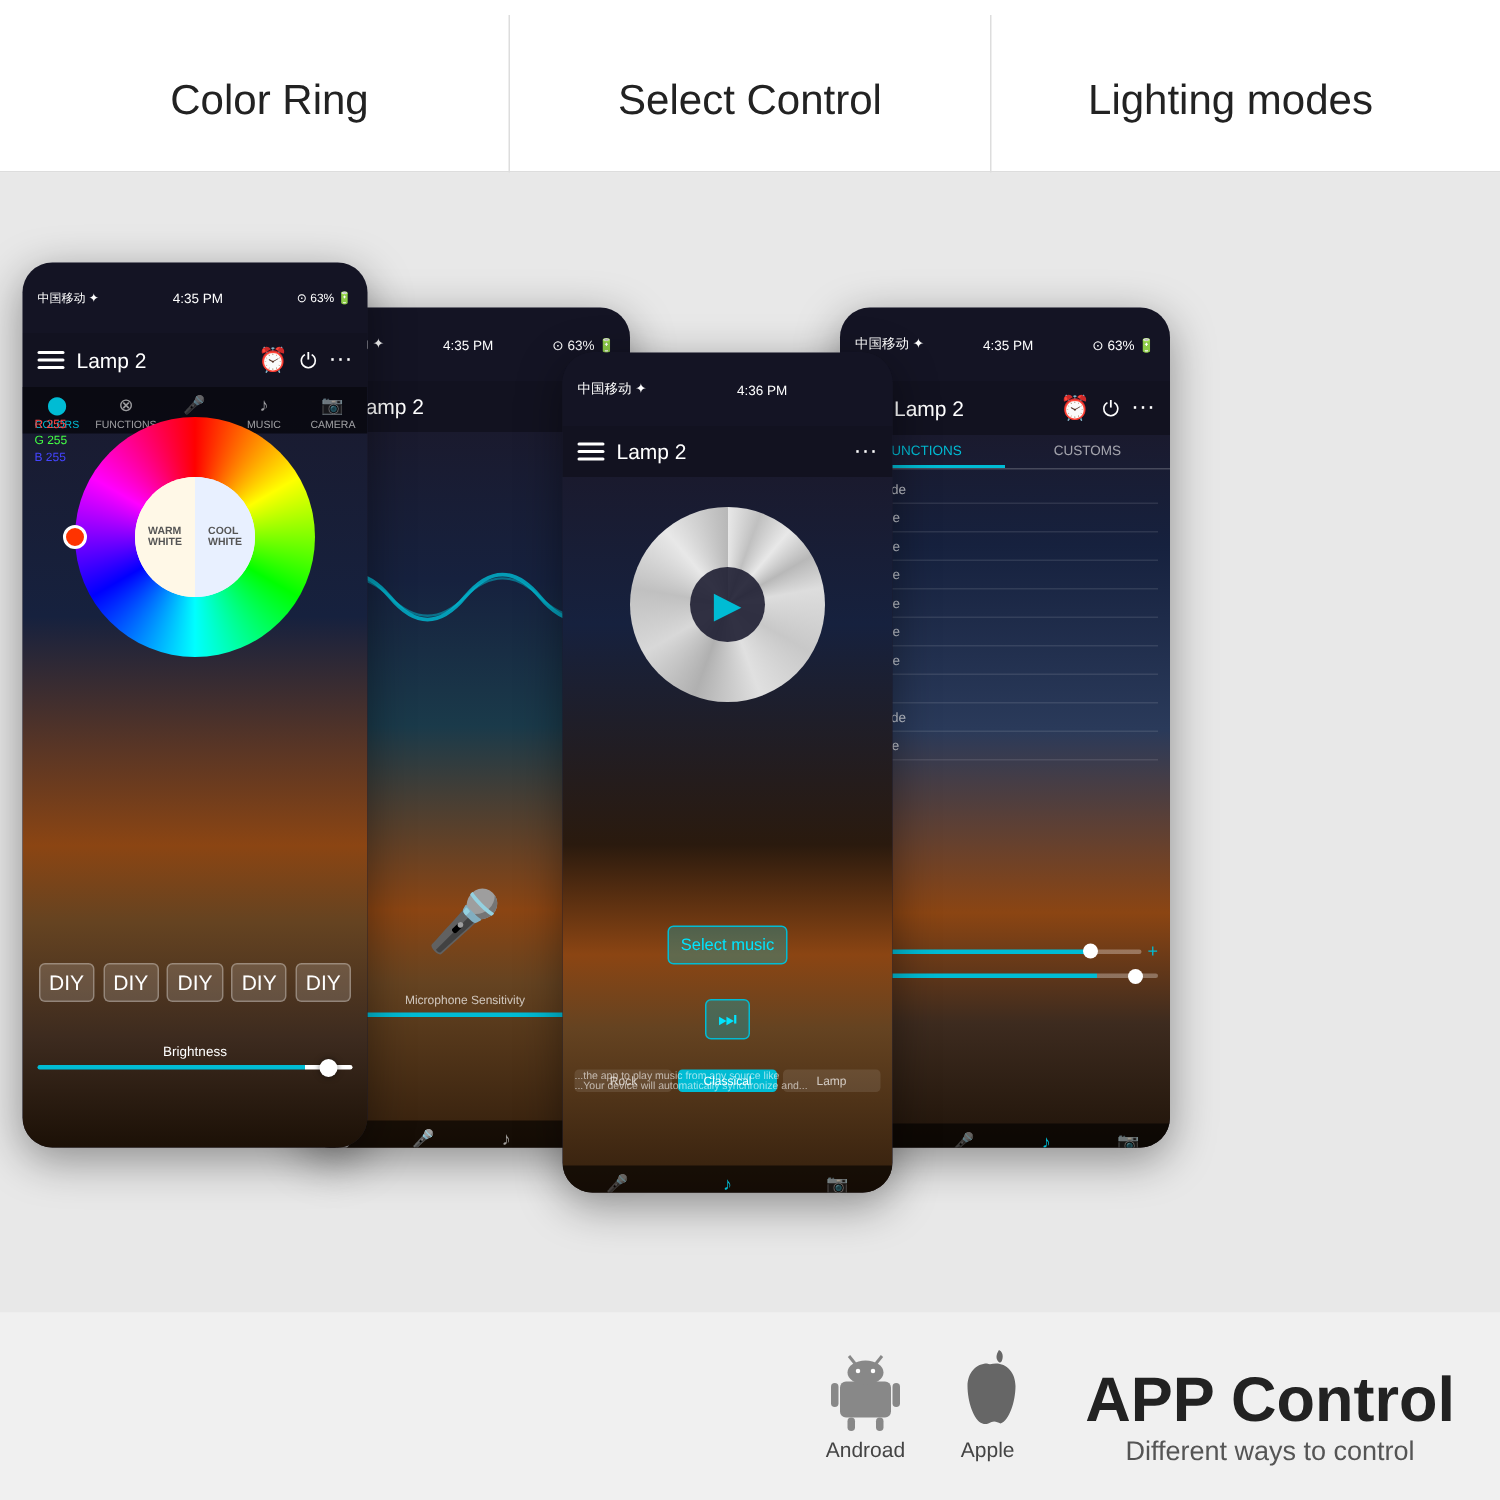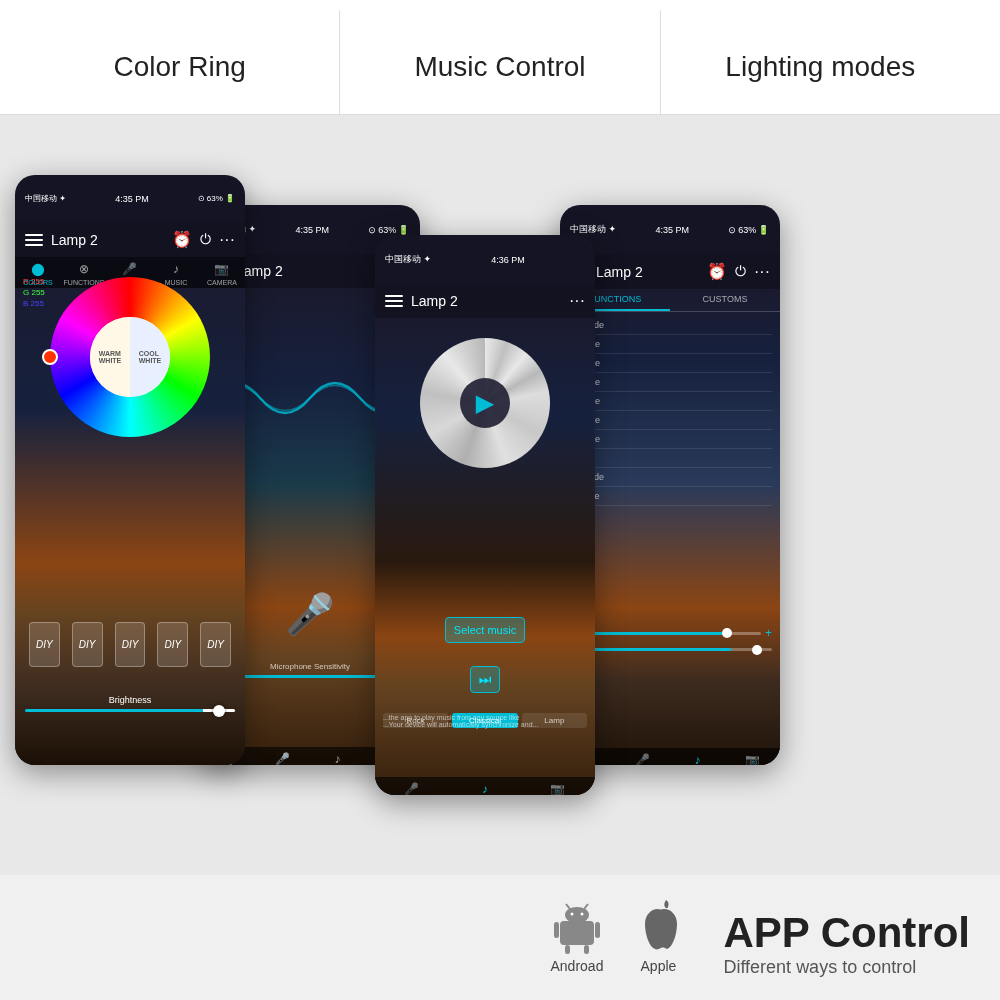--- a/index.html
+++ b/index.html
@@ -223,24 +223,23 @@
       bottom: 100px;
       left: 0; right: 0;
       display: flex;
       justify-content: space-around;
       padding: 0 8px;
     }
     .diy-btn {
       background: rgba(255,255,255,0.15);
       border: 1px solid rgba(255,255,255,0.3);
       color: white;
-      font-size: 10px;
-      padding: 16px 6px;
+      font-size: 14px;
+      padding: 4px 6px;
       border-radius: 4px;
-      font-style: italic;
     }
 
     
     .brightness-section {
       position: absolute;
       bottom: 55px;
       left: 0; right: 0;
       padding: 0 10px;
     }
     .brightness-label {
@@ -553,21 +552,21 @@
       font-size: 42px;
       color: #555;
     }
 
     .store-label {
       font-size: 14px;
       color: #444;
     }
 
     .app-control-text {
-      text-align: left;
+      text-align: center;
       margin-top: 13px;
     }
     .app-control-title {
       font-size: 42px;
       font-weight: bold;
       color: #222;
       line-height: 1.1;
     }
     .app-control-subtitle {
       font-size: 18px;
@@ -583,21 +582,21 @@
 </head>
 <body>
 
 <div class="main-container">
 
   <div class="header-row">
     <div class="header-col">
       <span>Color Ring</span>
     </div>
     <div class="header-col">
-      <span>Music Control</span>
+      <span>Select Control</span>
     </div>
     <div class="header-col">
       <span>Lighting modes</span>
     </div>
   </div>
 
   <div class="phones-area">
 
     <div class="phone phone1">
       <div class="status-bar">

